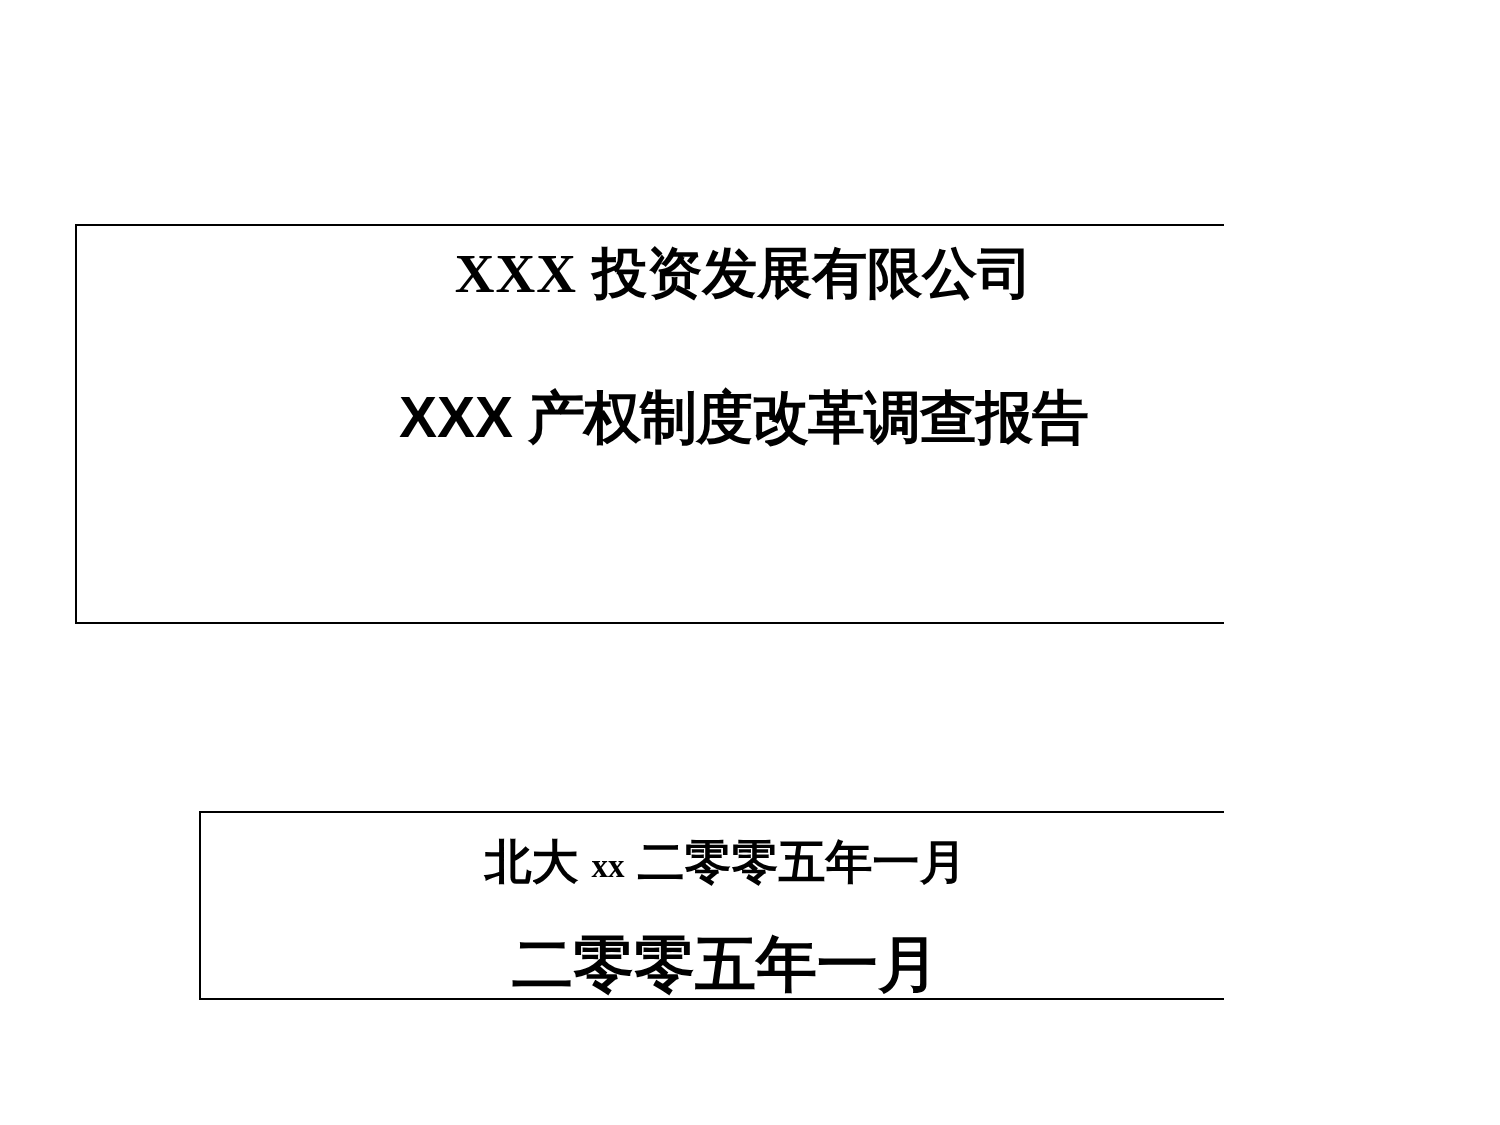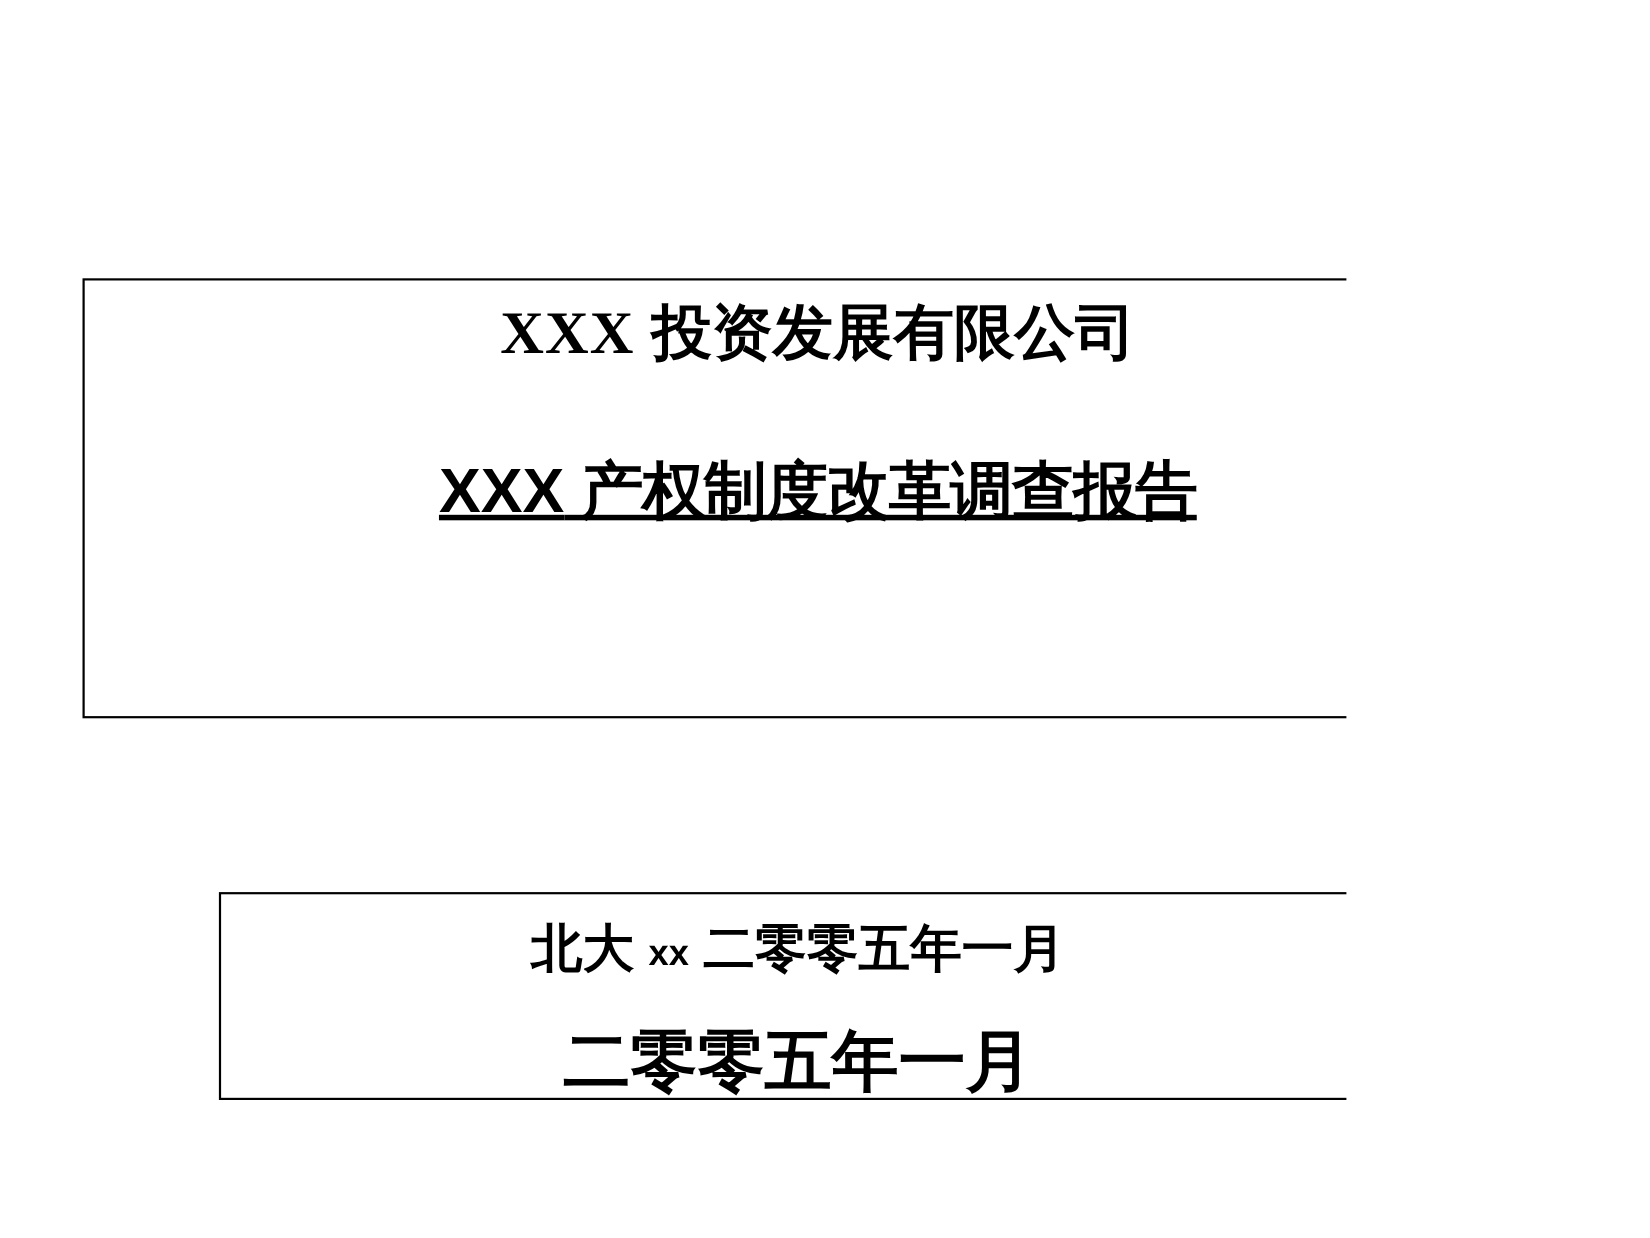--- a/index.html
+++ b/index.html
@@ -76,21 +76,20 @@
   }
 
   .title-sub {
     font-size: 57px;
     line-height: 69px;
     font-weight: bold;
     color: #000000;
     white-space: nowrap;
     font-family: "Liberation Sans", "DejaVu Sans", sans-serif;
     letter-spacing: -1px;
-    text-decoration: underline;
   }
   .title-sub .sans-x {
     font-family: "Liberation Sans", "DejaVu Sans", sans-serif;
     font-weight: bold;
     letter-spacing: 0px;
   }
 
   
   .author-box {
     position: absolute;
@@ -115,21 +114,21 @@
 
   .author-line {
     font-size: 47px;
     line-height: 62px;
     font-weight: bold;
     color: #000000;
     white-space: nowrap;
     font-family: "Liberation Sans", "DejaVu Sans", sans-serif;
   }
   .author-line .serif-xx {
-    font-family: Liberation Sans, sans-serif;
+    font-family: Liberation Serif, serif;
     font-weight: bold;
     font-size: 33px;
     vertical-align: 1px;
     letter-spacing: 0px;
   }
 
   .author-gap {
     height: 36px;
   }
 
@@ -142,21 +141,21 @@
     font-family: "Liberation Sans", "DejaVu Sans", sans-serif;
   }
 </style>
 </head>
 <body>
 
 <div id="slide" style="background: rgb(255, 255, 255);">
 
   <div class="confidential" style="color: rgb(255, 51, 0);">机密</div>
 
-  <div class="title-box" style="border-color: rgb(0, 0, 0); margin-top: 29px;">
+  <div class="title-box" style="border-color: rgb(0, 0, 0);">
     <div class="title-inner">
 
       <div class="title-line-1">
         <span class="serif-x">XXX</span><span> 投资发展有限公司</span>
       </div>
 
       <div class="title-gap"></div>
 
       <div class="title-sub">
         <span class="sans-x">XXX</span><span> 产权制度改革调查报告</span>

